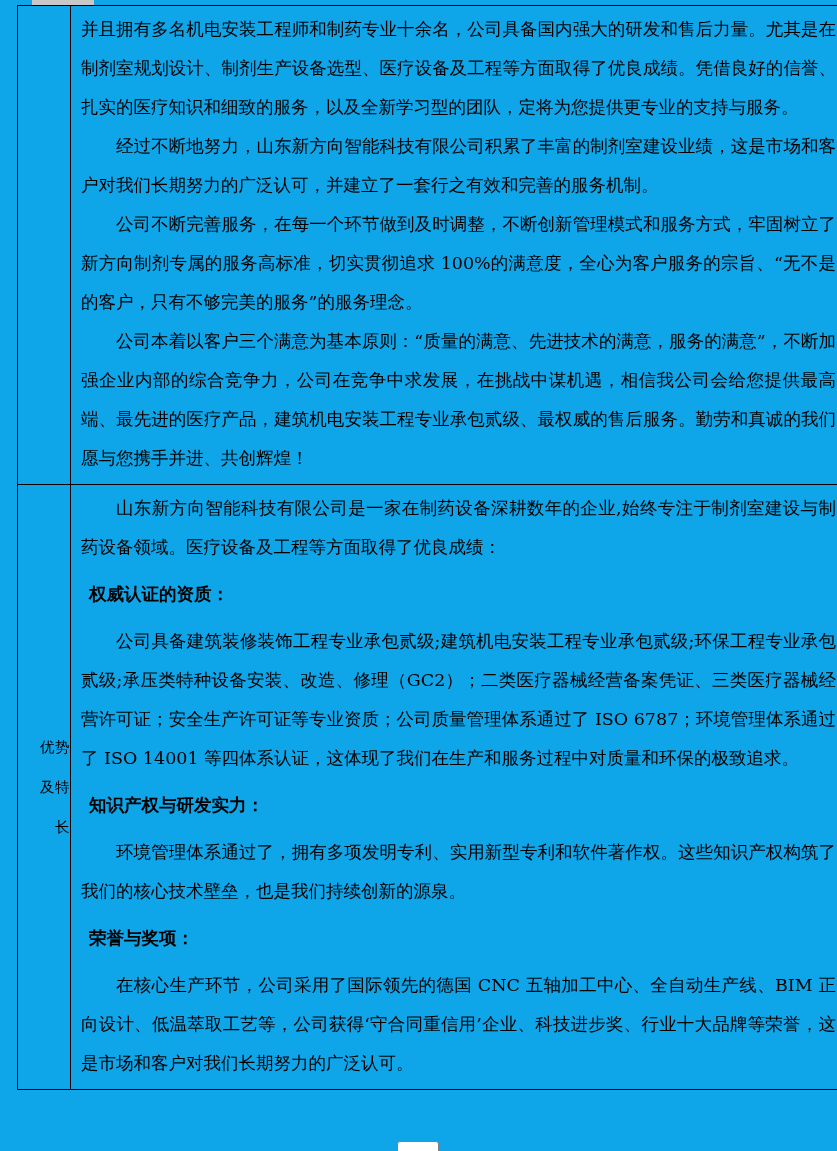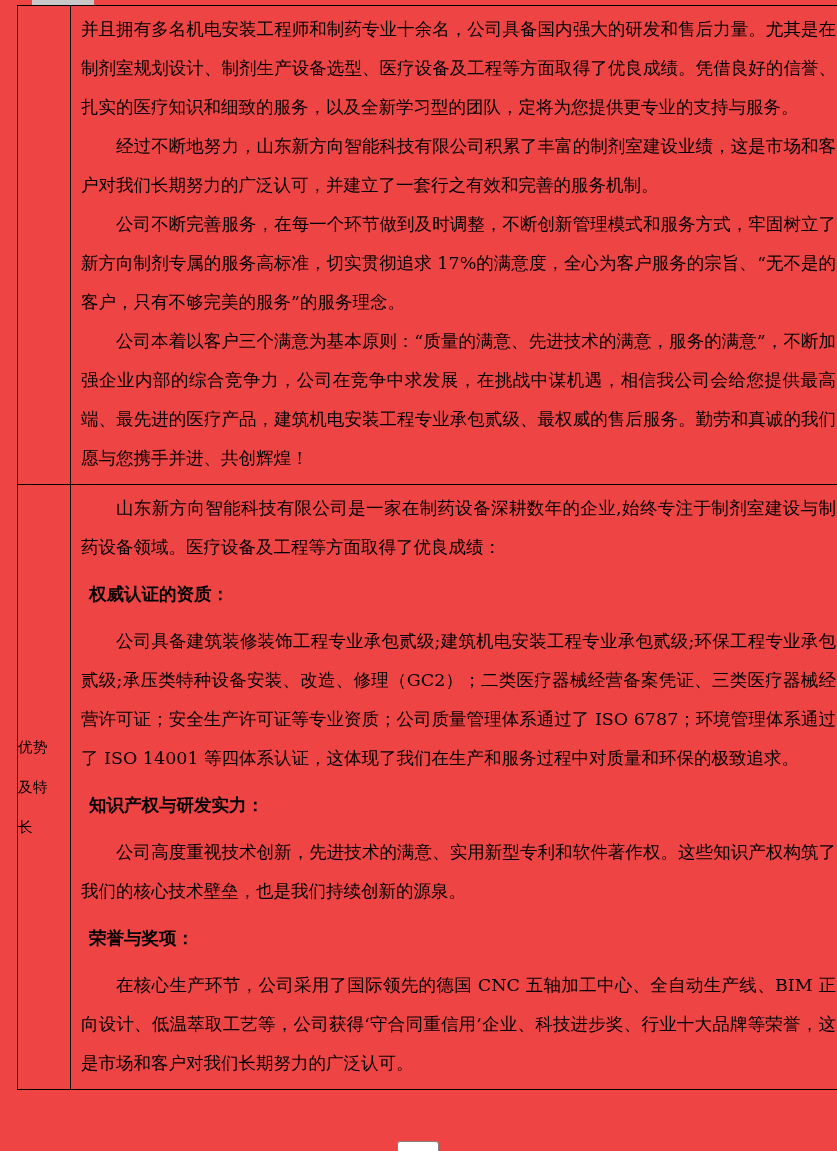--- a/index.html
+++ b/index.html
@@ -12,21 +12,21 @@
     width: 837px;
     height: 1151px;
     overflow: hidden;
     font-family: "DejaVu Serif", "Liberation Serif", serif;
     color: #000000;
   }
   .page {
     position: relative;
     width: 837px;
     height: 1151px;
-    background: #ef4444;
+    background: #0ea5e9;
     overflow: hidden;
   }
   
   .top-artifact {
     position: absolute;
     left: 32px;
     top: 0px;
     width: 62px;
     height: 5px;
     background: #c8c8c8;
@@ -40,21 +40,21 @@
     border-collapse: collapse;
     table-layout: fixed;
   }
   .doc-table td {
     border: 1px solid #000000;
     padding: 0;
     vertical-align: middle;
   }
   td.label-col {
     width: 52px;
-    text-align: left;
+    text-align: right;
     vertical-align: middle;
   }
   td.body-col {
     width: 755px;
     vertical-align: top;
     padding: 4px 10px 6px 10px;
   }
   .label-text {
     font-family: "DejaVu Sans", "Liberation Sans", sans-serif;
     font-size: 14.5px;
@@ -111,39 +111,39 @@
   <table class="doc-table">
     <tbody>
 
       <tr>
         <td class="label-col">
           <div class="label-text"></div>
         </td>
         <td class="body-col">
           <p class="para noindent">并且拥有多名机电安装工程师和制药专业十余名，公司具备国内强大的研发和售后力量。尤其是在制剂室规划设计、制剂生产设备选型、医疗设备及工程等方面取得了优良成绩。凭借良好的信誉、扎实的医疗知识和细致的服务，以及全新学习型的团队，定将为您提供更专业的支持与服务。</p>
           <p class="para">经过不断地努力，山东新方向智能科技有限公司积累了丰富的制剂室建设业绩，这是市场和客户对我们长期努力的广泛认可，并建立了一套行之有效和完善的服务机制。</p>
-          <p class="para">公司不断完善服务，在每一个环节做到及时调整，不断创新管理模式和服务方式，牢固树立了新方向制剂专属的服务高标准，切实贯彻追求 17%的满意度，全心为客户服务的宗旨、“无不是的客户，只有不够完美的服务”的服务理念。</p>
+          <p class="para">公司不断完善服务，在每一个环节做到及时调整，不断创新管理模式和服务方式，牢固树立了新方向制剂专属的服务高标准，切实贯彻追求 100%的满意度，全心为客户服务的宗旨、“无不是的客户，只有不够完美的服务”的服务理念。</p>
           <p class="para">公司本着以客户三个满意为基本原则：“质量的满意、先进技术的满意，服务的满意”，不断加强企业内部的综合竞争力，公司在竞争中求发展，在挑战中谋机遇，相信我公司会给您提供最高端、最先进的医疗产品，建筑机电安装工程专业承包贰级、最权威的售后服务。勤劳和真诚的我们愿与您携手并进、共创辉煌！</p>
         </td>
       </tr>
 
       <tr>
         <td class="label-col">
           <div class="label-text">
             <span>优势</span>
             <span>及特</span>
             <span>长</span>
           </div>
         </td>
         <td class="body-col">
           <p class="para">山东新方向智能科技有限公司是一家在制药设备深耕数年的企业,始终专注于制剂室建设与制药设备领域。医疗设备及工程等方面取得了优良成绩：</p>
           <p class="heading">权威认证的资质：</p>
           <p class="para">公司具备建筑装修装饰工程专业承包贰级;建筑机电安装工程专业承包贰级;环保工程专业承包贰级;承压类特种设备安装、改造、修理（GC2）；二类医疗器械经营备案凭证、三类医疗器械经营许可证；安全生产许可证等专业资质；公司质量管理体系通过了 ISO 6787；环境管理体系通过了 ISO 14001 等四体系认证，这体现了我们在生产和服务过程中对质量和环保的极致追求。</p>
           <p class="heading">知识产权与研发实力：</p>
-          <p class="para">公司高度重视技术创新，先进技术的满意、实用新型专利和软件著作权。这些知识产权构筑了我们的核心技术壁垒，也是我们持续创新的源泉。</p>
+          <p class="para">环境管理体系通过了，拥有多项发明专利、实用新型专利和软件著作权。这些知识产权构筑了我们的核心技术壁垒，也是我们持续创新的源泉。</p>
           <p class="heading">荣誉与奖项：</p>
           <p class="para">在核心生产环节，公司采用了国际领先的德国 CNC 五轴加工中心、全自动生产线、BIM 正向设计、低温萃取工艺等，公司获得‘守合同重信用’企业、科技进步奖、行业十大品牌等荣誉，这是市场和客户对我们长期努力的广泛认可。</p>
         </td>
       </tr>
 
     </tbody>
   </table>
 
   <div class="page-number-box"></div>
 

